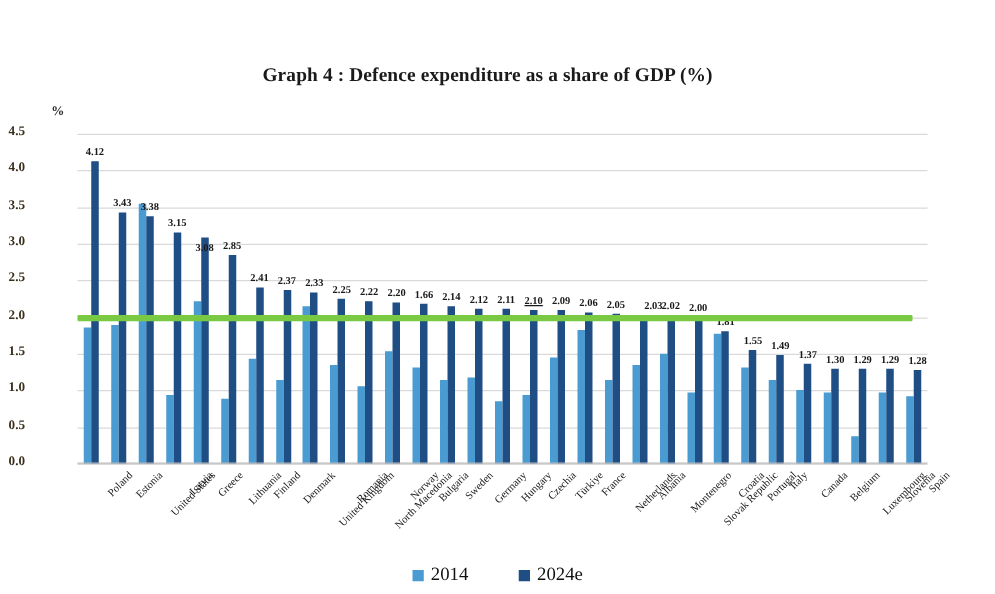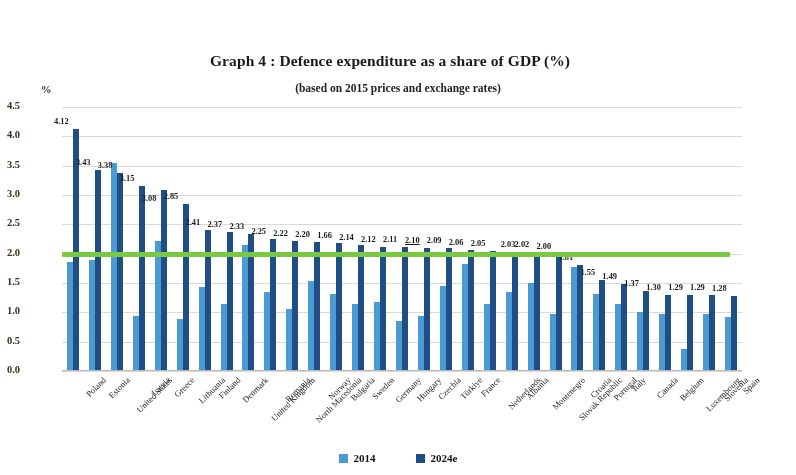--- a/index.html
+++ b/index.html
@@ -73,20 +73,21 @@
   .bar{
     position:absolute;bottom:0;
     width:6px;
   }
   .bar.b2014{background:#4a9bd1;left:0px;}
   .bar.b2024{background:#1f4e84;left:6px;}
   .vlabel{
     position:absolute;
     font-size:8.4px;font-weight:bold;color:#1a1a1a;
     white-space:nowrap;
+    text-align:center;
     width:44px;
     transform:translateX(-50%);
   }
 
   
   .catlabel{
     position:absolute;
     font-size:8.6px;color:#1a1a1a;
     white-space:nowrap;
     transform-origin:right top;
@@ -96,29 +97,28 @@
 
   
   .legend{
     position:absolute;
     left:0;right:0;top:452px;
     display:flex;justify-content:center;gap:40px;
     align-items:center;
   }
   .legend-item{display:flex;align-items:center;gap:6px;}
   .swatch{width:9px;height:9px;display:block;}
-  .legend-text{font-size:11px;font-weight:bold;color:#111;}
+  .legend-text{font-size:15px;font-weight:normal;color:#111;}
 </style>
 </head>
 <body>
 
 <div id="root">
 
   <div class="title">Graph 4 : Defence expenditure as a share of GDP (%)</div>
-  <div class="subtitle">(based on 2015 prices and exchange rates)</div>
   <div class="unit-label">%</div>
 
   <div id="plot">
     <div class="ytick-wrap" id="gridlines">
         <div class="gridline" style="top: 264px;"></div>
         <div class="ytick" style="top: 264px;">0.0</div>
         <div class="gridline" style="top: 234.667px;"></div>
         <div class="ytick" style="top: 234.667px;">0.5</div>
         <div class="gridline" style="top: 205.333px;"></div>
         <div class="ytick" style="top: 205.333px;">1.0</div>

